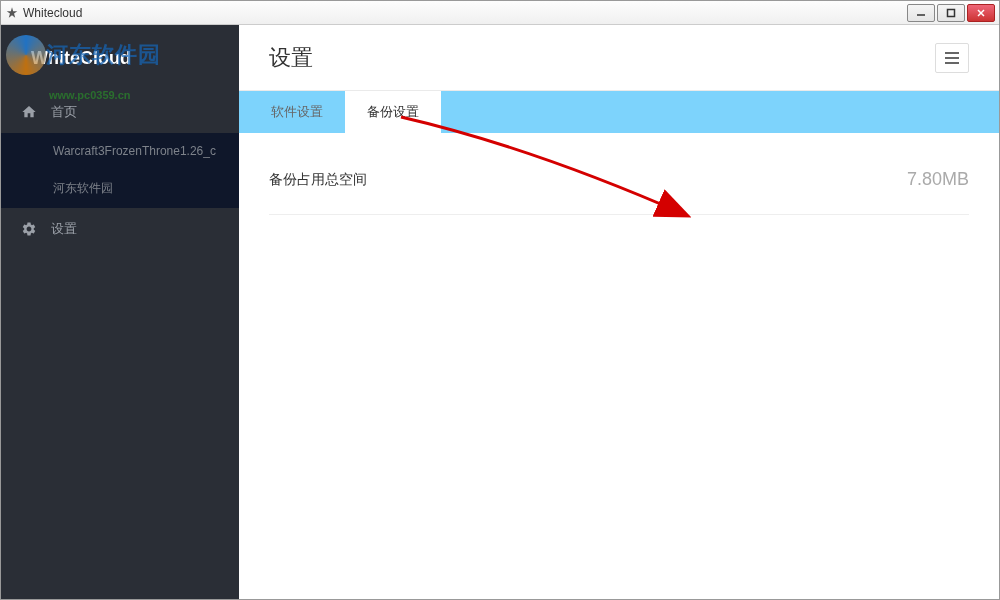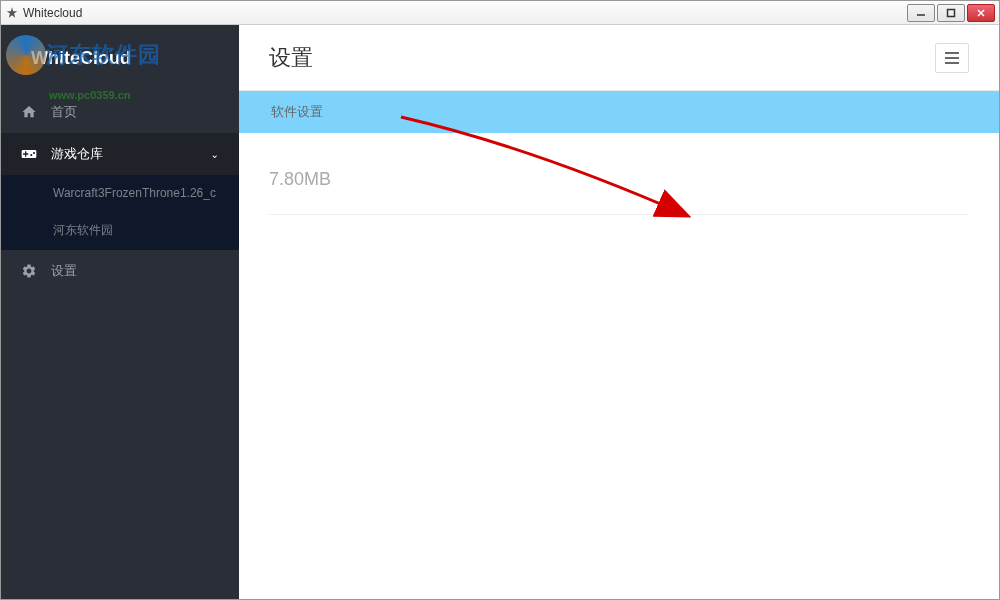--- a/index.html
+++ b/index.html
@@ -92,29 +92,20 @@
 
     <div class="nav-item">
       <span class="nav-icon">
         <svg viewBox="0 0 24 24" fill="currentColor">
             <path d="M10 20v-6h4v6h5v-8h3L12 3 2 12h3v8z"></path>
           </svg>
       </span>
       <span class="nav-label">首页</span>
     </div>
 
-    <div class="nav-item active">
-      <span class="nav-icon">
-        <svg viewBox="0 0 24 24" fill="currentColor">
-            <path d="M21 6H3c-1.1 0-2 .9-2 2v8c0 1.1.9 2 2 2h18c1.1 0 2-.9 2-2V8c0-1.1-.9-2-2-2zm-10 7H8v3H6v-3H3v-2h3V8h2v3h3v2zm4.5 2c-.83 0-1.5-.67-1.5-1.5s.67-1.5 1.5-1.5 1.5.67 1.5 1.5-.67 1.5-1.5 1.5zm4-3c-.83 0-1.5-.67-1.5-1.5S18.67 9 19.5 9s1.5.67 1.5 1.5-.67 1.5-1.5 1.5z"></path>
-          </svg>
-      </span>
-      <span class="nav-label">游戏仓库</span>
-      <span class="nav-chevron">⌄</span>
-    </div>
     <div class="sub-item">
       <span>Warcraft3FrozenThrone1.26_c</span>
     </div>
     <div class="sub-item">
       <span>河东软件园</span>
     </div>
 
     <div class="nav-item">
       <span class="nav-icon">
         <svg viewBox="0 0 24 24" fill="currentColor">
@@ -134,24 +125,28 @@
           <line x1="0" y1="6" x2="14" y2="6" stroke="#666" stroke-width="2"></line>
           <line x1="0" y1="11" x2="14" y2="11" stroke="#666" stroke-width="2"></line>
         </svg>
       </div>
     </div>
 
     <div class="tabs">
       <div class="tab">
         <span>软件设置</span>
       </div>
+      <div class="tab active">
+        <span>备份设置</span>
+      </div>
     </div>
 
     <div class="content">
       <div class="stat-row">
+        <span class="stat-label">备份占用总空间</span>
         <span class="stat-value">7.80MB</span>
       </div>
     </div>
 
     <svg class="arrow-annotation" width="320" height="130">
       <defs>
         <marker id="arrowhead" markerWidth="12" markerHeight="10" refX="10" refY="5" orient="auto">
           <polygon points="0 0, 12 5, 0 10" fill="#d40000"></polygon>
         </marker>
       </defs>

